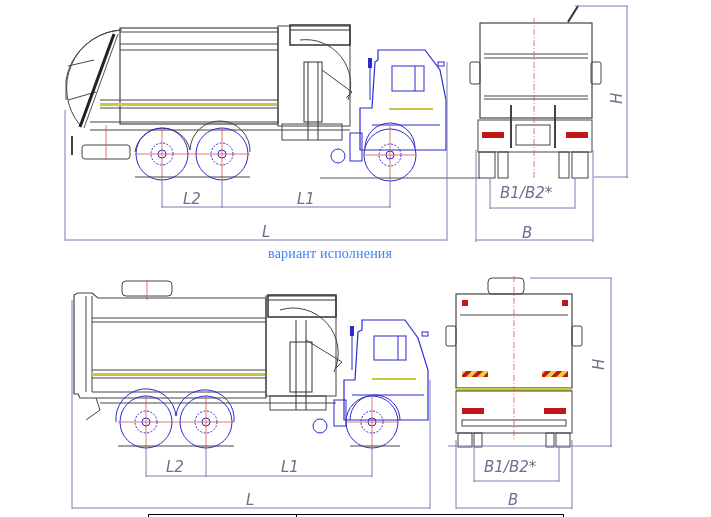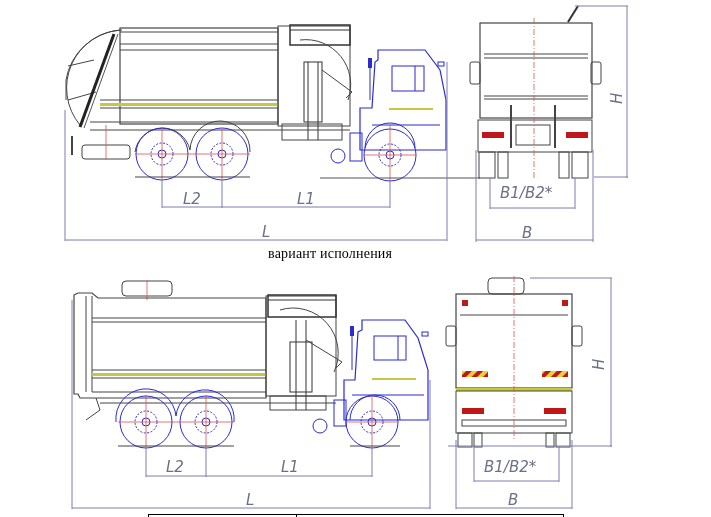--- a/index.html
+++ b/index.html
@@ -1,18 +1,18 @@
 <!DOCTYPE html>
 <html><head>
 <meta charset="utf-8">
 <style>
   html,body{margin:0;padding:0;background:#fff;}
   body{width:711px;height:517px;position:relative;overflow:hidden;font-family:"Liberation Sans",sans-serif;}
   svg{position:absolute;left:0;top:0;}
-  .caption{position:absolute;left:268px;top:246px;font-family:"Liberation Serif",serif;font-size:14px;color:#000000;letter-spacing:0.2px;}
+  .caption{position:absolute;left:268px;top:246px;font-family:"Liberation Serif",serif;font-size:14px;color:#3b82f6;letter-spacing:0.2px;}
   .dim{font-family:"DejaVu Sans",sans-serif;font-style:italic;font-size:15px;fill:#6a6f8a;}
   .table-box{position:absolute;left:148px;top:514px;width:414px;height:8px;border:1px solid #000;border-bottom:none;}
   .table-div{position:absolute;left:147px;top:0;width:1px;height:8px;background:#000;}
 </style>
 </head>
 <body>
 
 <svg width="711" height="517" viewBox="0 0 711 517">
 
   <g>

